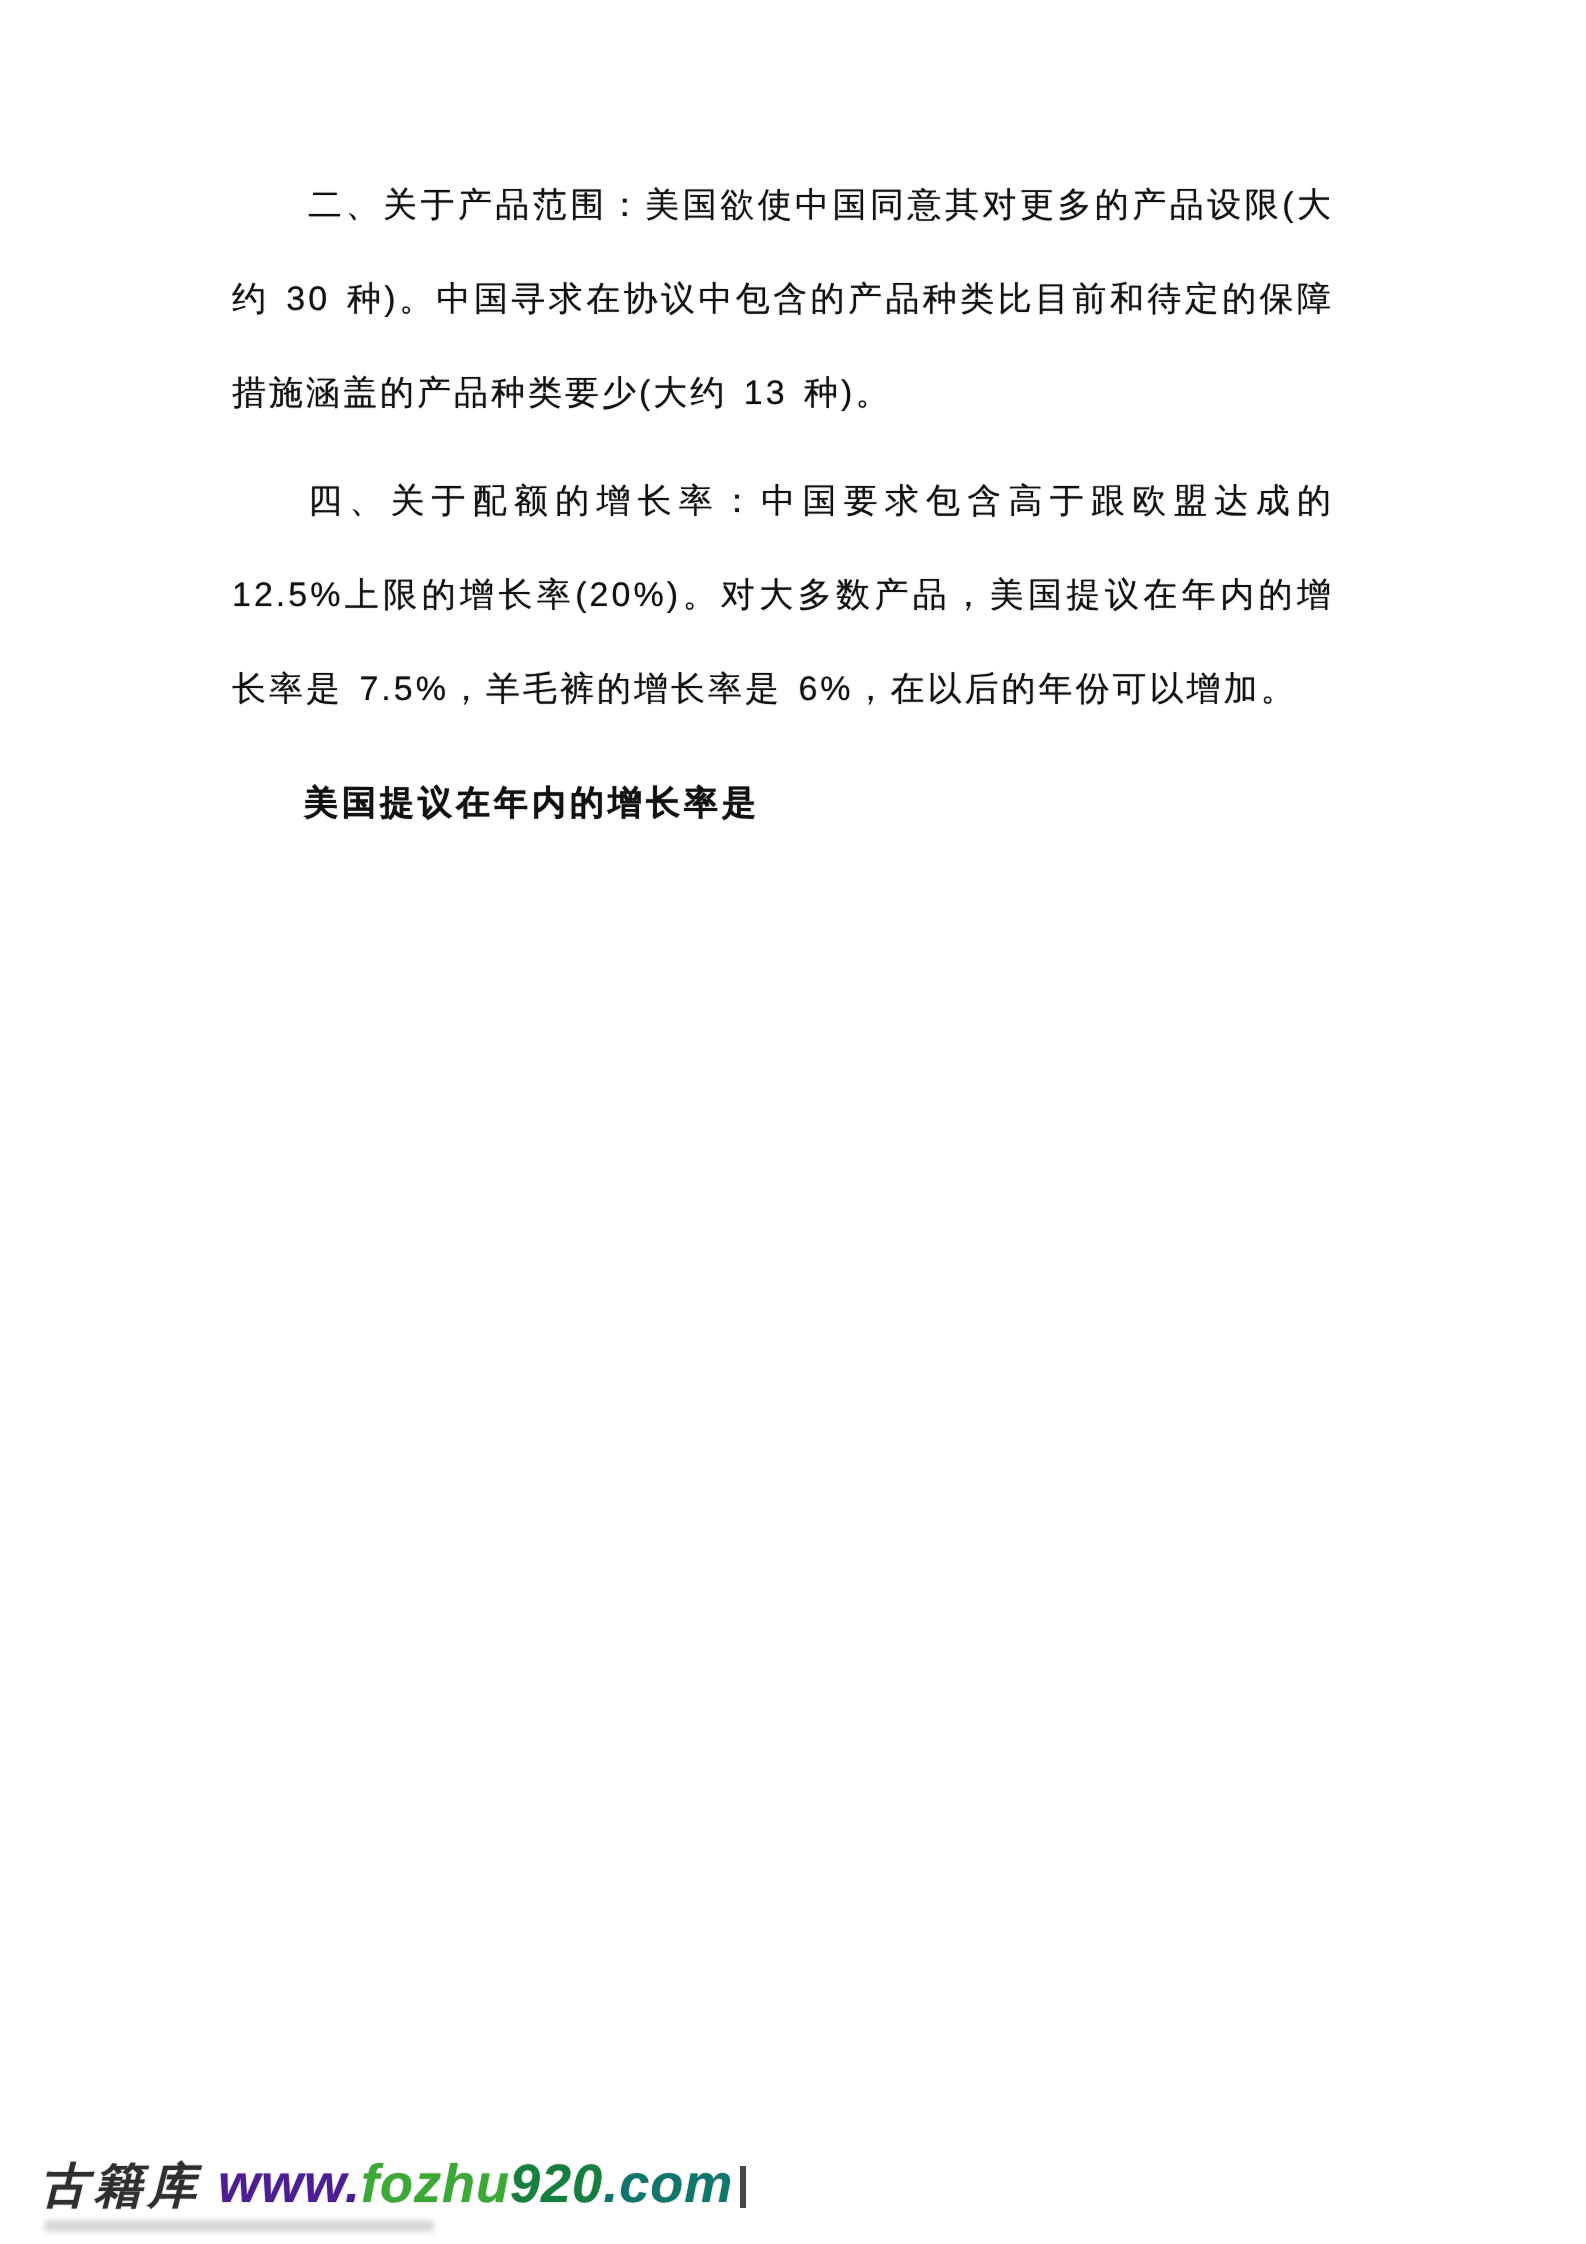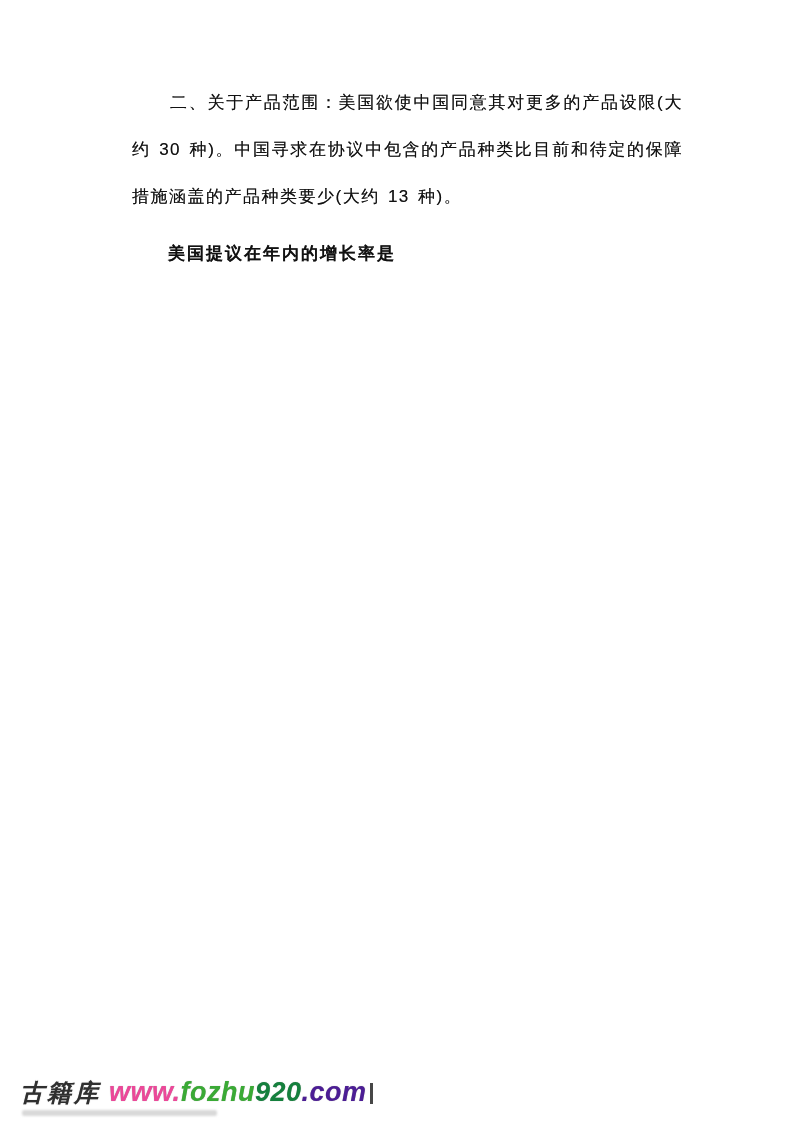--- a/index.html
+++ b/index.html
@@ -10,21 +10,21 @@
   .page {
     position: relative;
     width: 793px;
     height: 1122px;
     background: #ffffff;
     overflow: hidden;
     font-family: "Liberation Sans", "DejaVu Sans", sans-serif;
   }
   .content {
     position: absolute;
-    left: 132px;
+    left: 116px;
     top: 79px;
     width: 551px;
     font-size: 17px;
     line-height: 47px;
     letter-spacing: 1.5px;
     word-spacing: 2px;
     text-align: justify;
     color: #111111;
     text-shadow: 0 0 0.6px rgba(0,0,0,0.55);
   }
@@ -78,24 +78,25 @@
     border-radius: 2px;
   }
 </style>
 </head>
 <body>
 
 <div class="page">
 
   <div class="content" style="color: rgb(17, 17, 17);">
       <div class="para">二、关于产品范围：美国欲使中国同意其对更多的产品设限(大约 30 种)。中国寻求在协议中包含的产品种类比目前和待定的保障措施涵盖的产品种类要少(大约 13 种)。</div>
+      <div class="para">四、关于配额的增长率：中国要求包含高于跟欧盟达成的 12.5%上限的增长率(20%)。对大多数产品，美国提议在年内的增长率是 7.5%，羊毛裤的增长率是 6%，在以后的年份可以增加。</div>
       <div class="heading">美国提议在年内的增长率是</div>
     </div>
 
   <div class="footer">
     <span class="site" style="color: rgb(47, 47, 47);">古籍库</span>
-    <span class="url"><span style="color: #ec4899;">www.</span><span style="color: rgb(58, 170, 53);">fozhu</span><span style="color: #15803d;">920</span><span style="color: #4c1d95;">.com</span></span>
+    <span class="url"><span style="color: #4c1d95;">www.</span><span style="color: rgb(58, 170, 53);">fozhu</span><span style="color: #15803d;">920</span><span style="color: #0f766e;">.com</span></span>
     <span class="clip-bar"></span>
   </div>
 
   <div class="ghost"></div>
 
 </div>
 
 </body></html>

